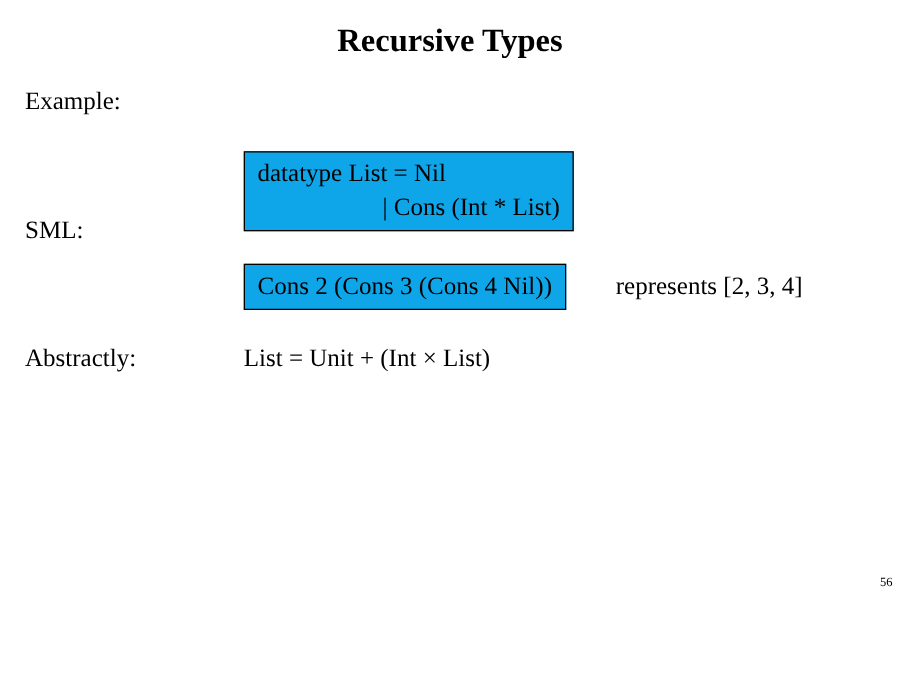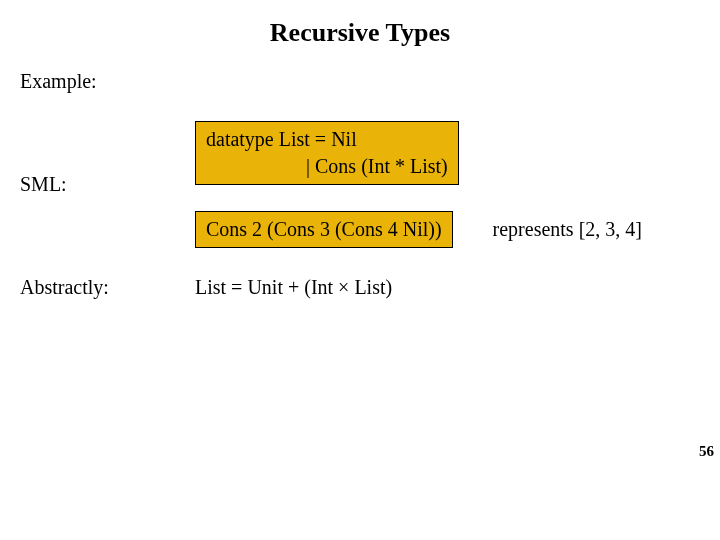--- a/index.html
+++ b/index.html
@@ -35,40 +35,39 @@
   .label {
     width: 128px;
     flex: 0 0 128px;
   }
   .content {
     flex: 1;
   }
   .italic { font-style: italic; }
   .codebox {
     display: inline-block;
-    background: #eab308;
+    background: #0ea5e9;
     border: 1px solid #000000;
     padding: 4px 10px 4px 10px;
     line-height: 1.35;
     font-size: 20px;
   }
   .code-line2 {
     padding-left: 100px; 
   }
   .cons-row {
     display: flex;
     align-items: center;
     gap: 40px;
   }
   .page-num {
     position: absolute;
     right: 6px;
-    bottom: 12px;
-    font-size: 15px;
-    font-weight: bold;
+    bottom: 0;
+    font-size: 10px;
   }
 </style>
 </head>
 <body>
 
 <div class="slide">
 
   <div class="title">Recursive Types</div>
 
   <div class="row">

